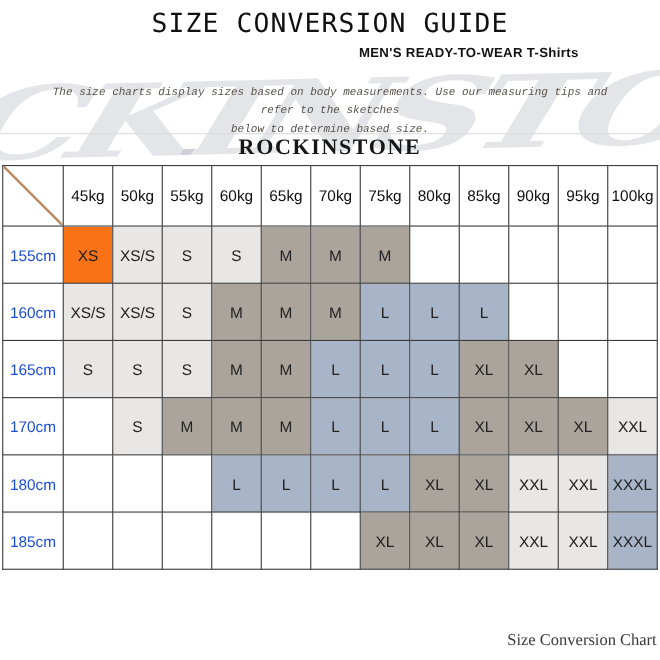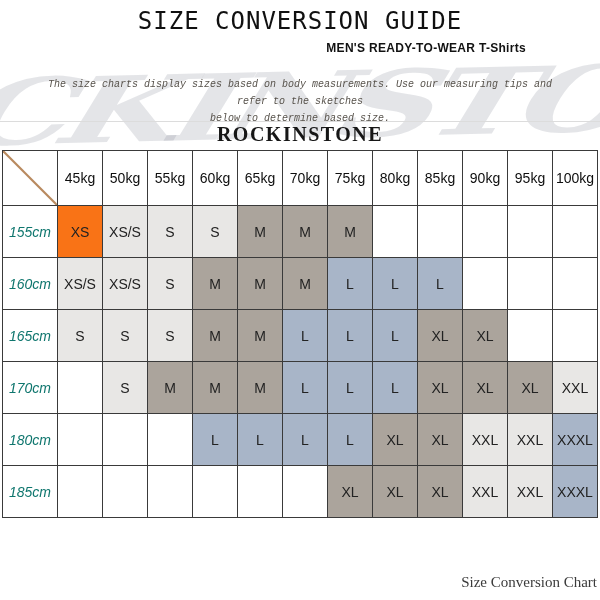--- a/index.html
+++ b/index.html
@@ -81,21 +81,21 @@
     border: 1.5px solid #3a3a3a;
     text-align: center;
     vertical-align: middle;
     font-size: 14px;
     font-weight: normal;
     color: #222222;
     overflow: hidden;
     padding: 0;
   }
   table.size-table thead th { height: 52px; color: #0e0e0e; margin-left: 24px; }
-  table.size-table tbody th { font-weight: normal; color: #0f766e; font-style: italic; }
+  table.size-table tbody th { font-weight: normal; color: #1d4ed8; }
   table.size-table tbody tr { height: 52px; }
   td.corner { position: relative; padding: 0; }
   td.corner svg { display: block; width: 100%; height: 100%; }
   .footer-caption {
     position: absolute;
     top: 574px; right: 3px;
     font-family: "Liberation Serif", serif;
     font-size: 15px;
     color: #3b3b3b;
     z-index: 1;

